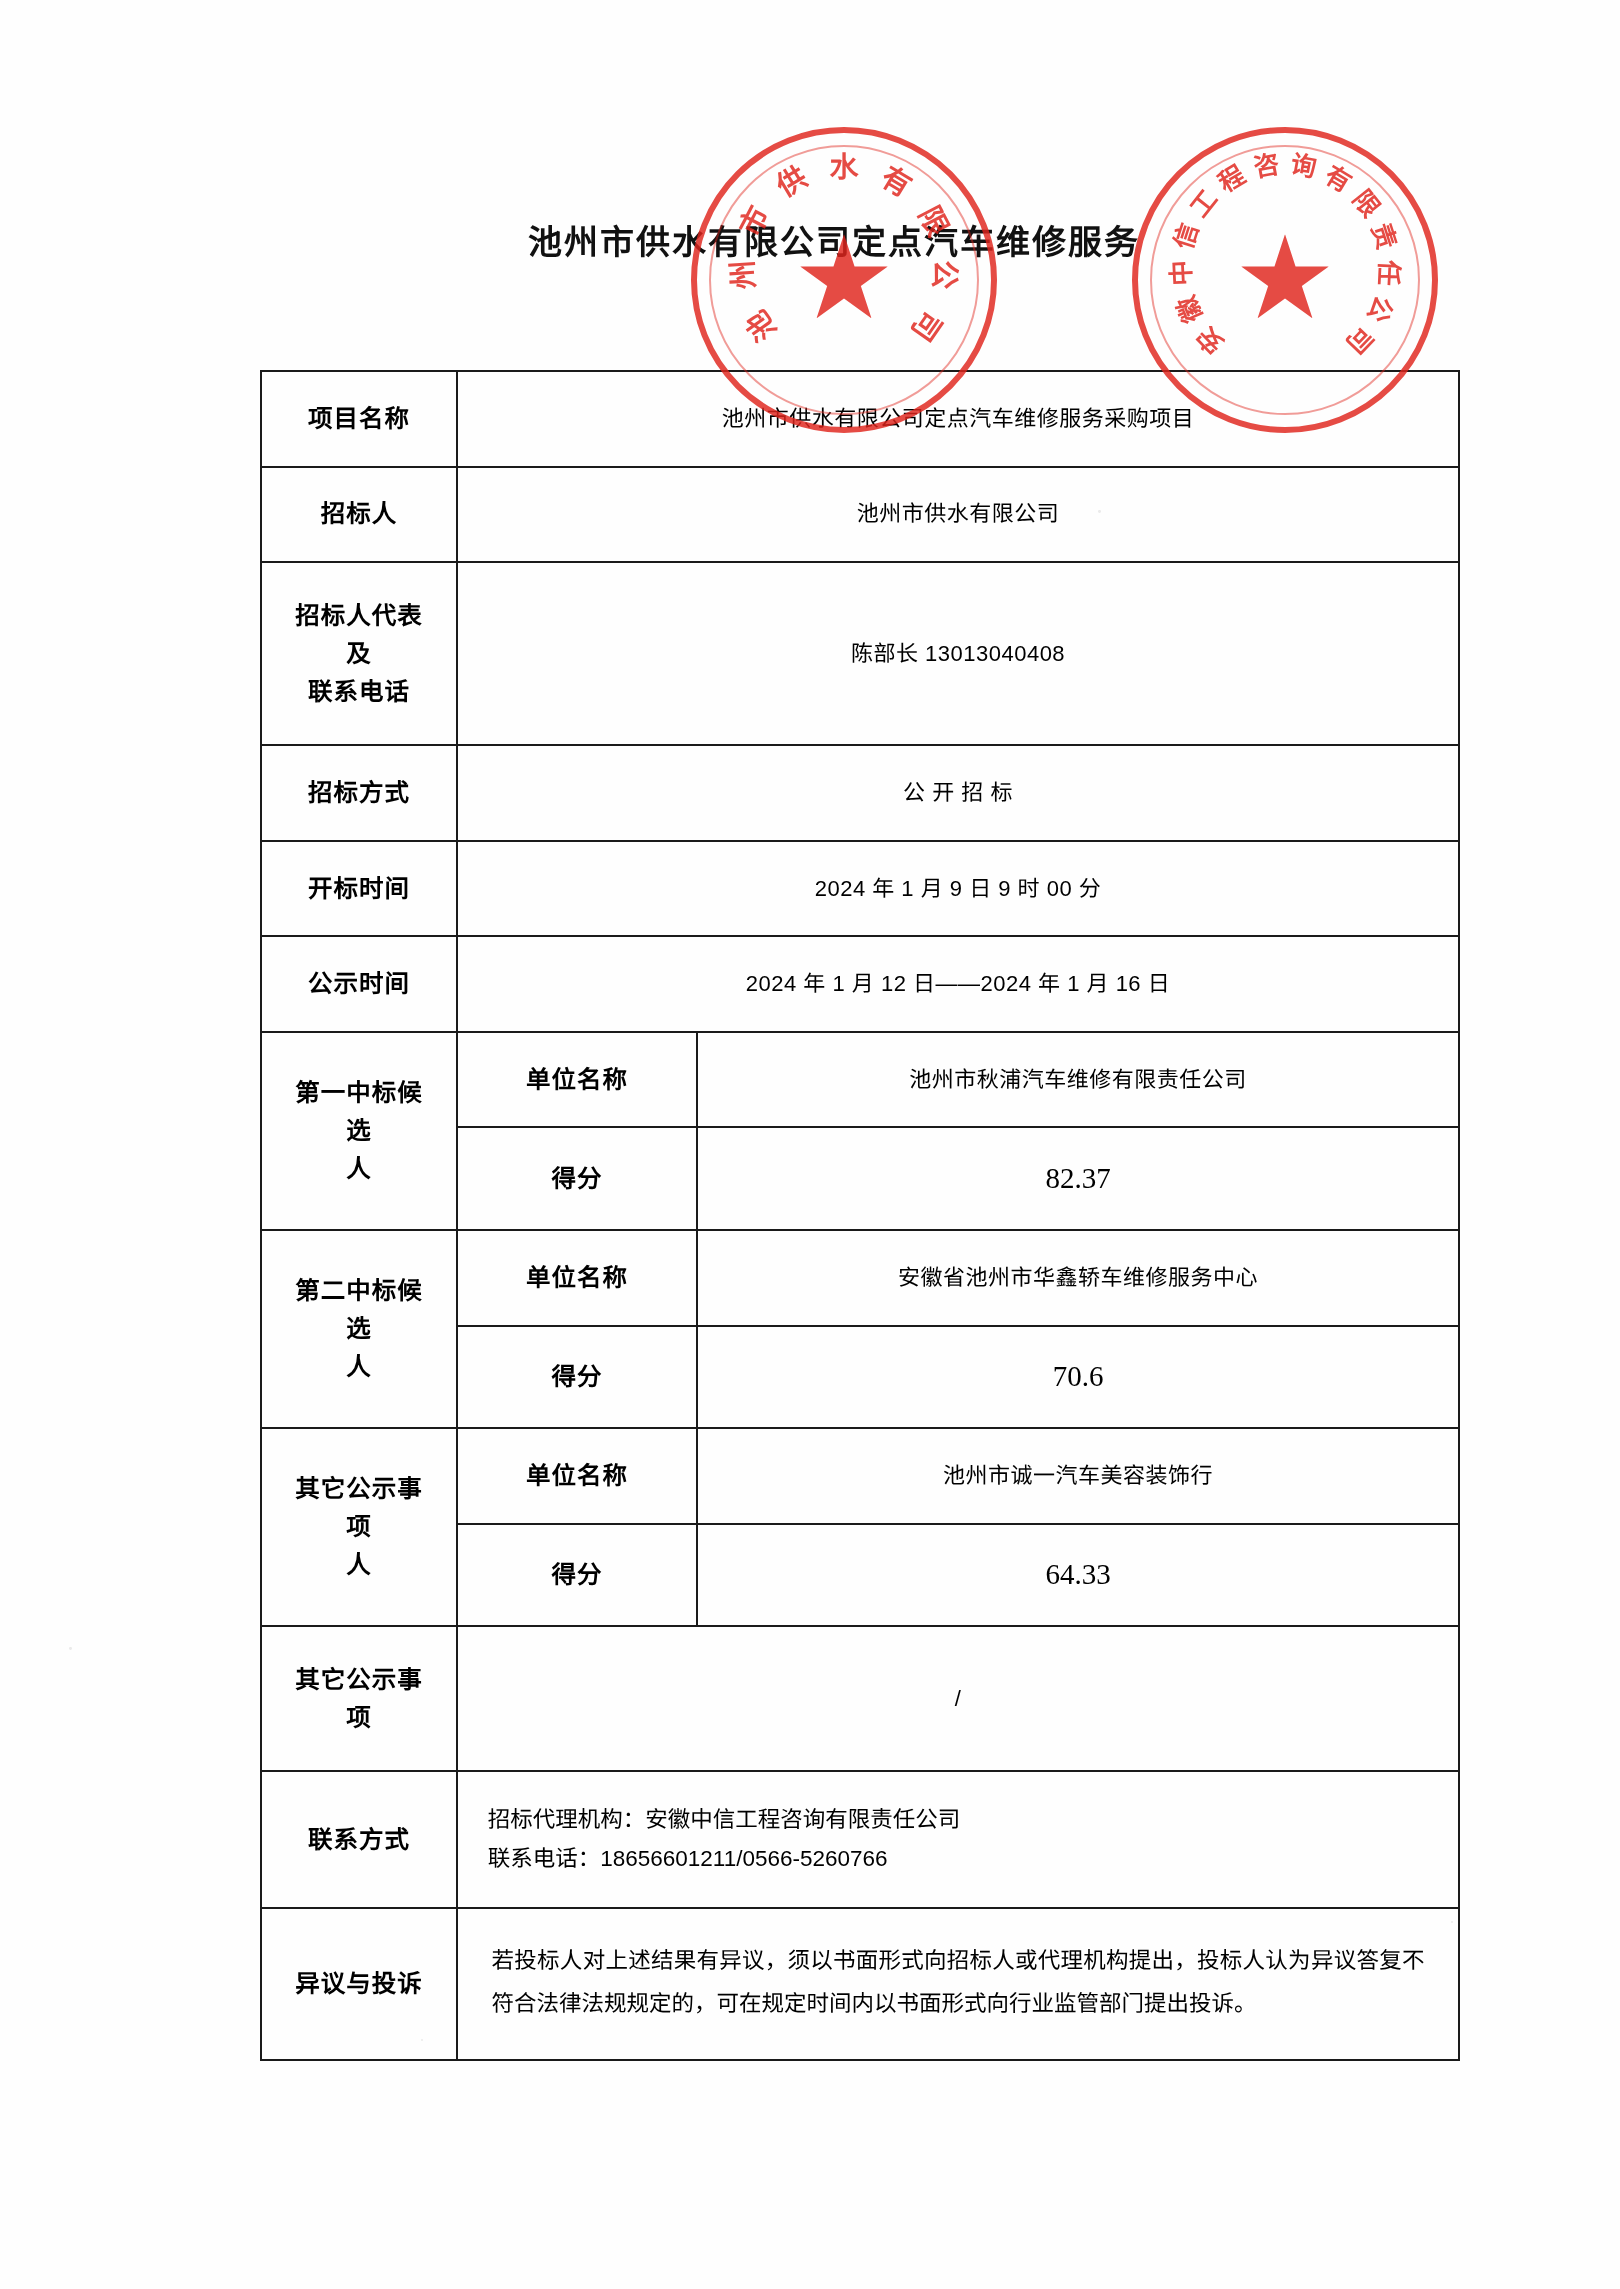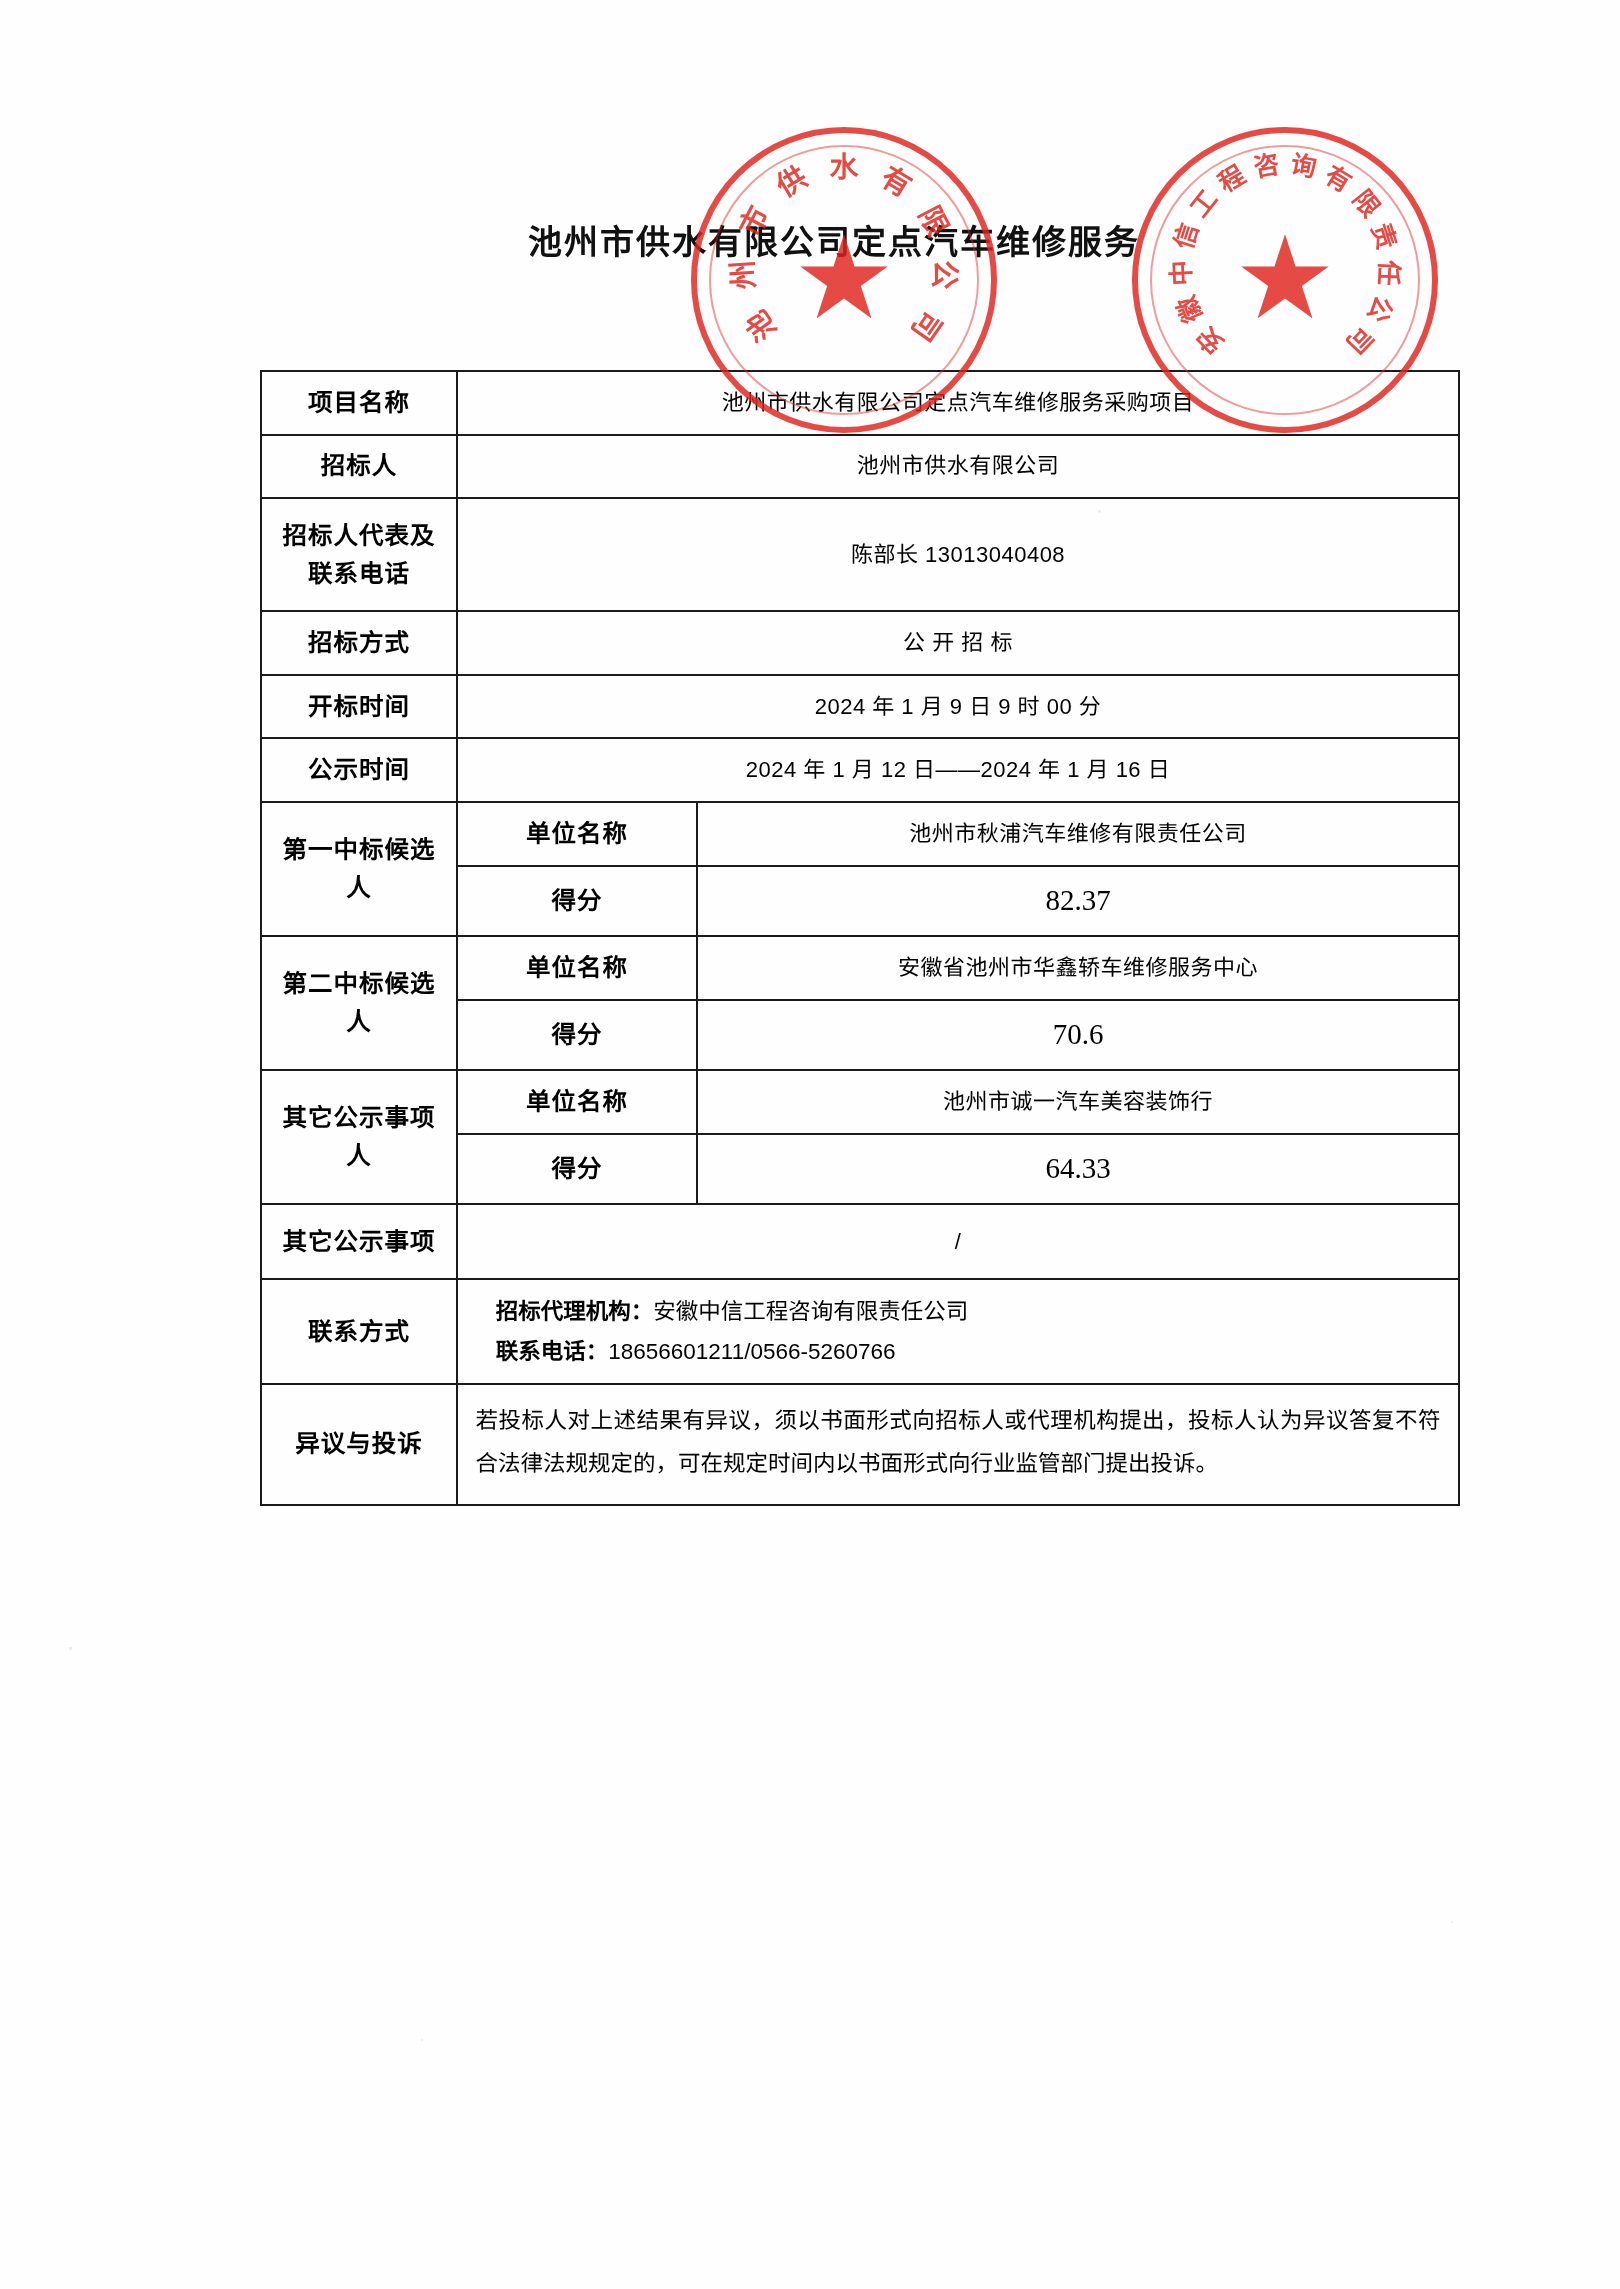--- a/index.html
+++ b/index.html
@@ -41,21 +41,21 @@
   .doc-table {
     position: absolute;
     left: 260px;
     top: 370px;
     width: 1198px;
     border-collapse: collapse;
     table-layout: fixed;
   }
   .doc-table td {
     border: 2px solid #1a1a1a;
-    padding: 0;
+    padding: 16px;
     vertical-align: middle;
   }
   .cell {
     padding: 11.8px 13.7px;
     font-size: 23.5px;
     line-height: 1.55;
   }
   .lbl {
     text-align: center;
     font-family: "Liberation Sans", "DejaVu Sans", sans-serif;
@@ -81,22 +81,21 @@
     line-height: 1.75;
   }
   .val-just {
     text-align: justify;
     font-family: "Liberation Sans", "DejaVu Sans", sans-serif;
     font-size: 22.5px;
     line-height: 1.9;
     padding: 15.7px 17.6px 17.6px 17.6px;
   }
   .strong-inline {
-    font-weight: bold;
-    margin-left: 24px;
+    font-weight: normal;
   }
   .row-tall .cell { padding-top: 17.6px; padding-bottom: 17.6px; }
 
   
   .seal {
     position: absolute;
     border-radius: 50%;
     border: 6.9px solid #e0241c;
     opacity: 0.82;
     pointer-events: none;

